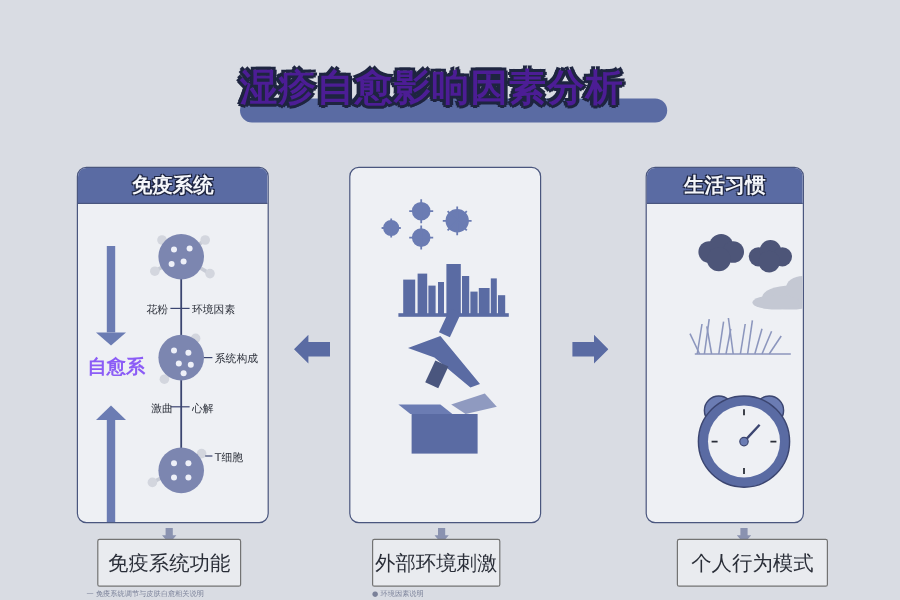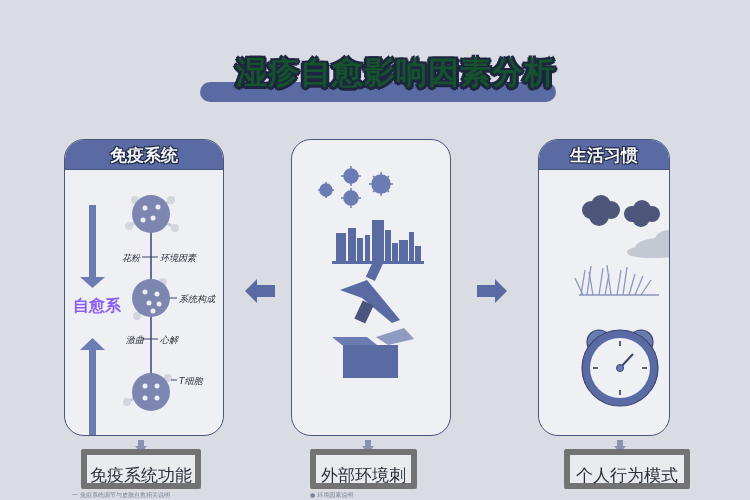--- a/index.html
+++ b/index.html
@@ -8,51 +8,51 @@
     background: #d9dce3;
     font-family: "DejaVu Sans", sans-serif;
     position: relative;
   }
   .title-wrap { position: absolute; left: 200px; top: 52px; width: 356px; height: 50px; }
   .title-bar {
     position: absolute; left: 0; top: 30px; width: 356px; height: 20px;
     background: #5a6ba3; border-radius: 10px;
   }
   .title-text {
-    position: absolute; left: 0; top: 0; width: 356px; text-align: right;
-    font-size: 31px; font-weight: bold; color: #14532d; letter-spacing: 1px;
+    position: absolute; left: 0; top: 0; width: 356px; text-align: left;
+    font-size: 31px; font-weight: bold; color: #4c1d95; letter-spacing: 1px;
     text-shadow: -2px -2px 0 #1e2540, 2px -2px 0 #1e2540, -2px 2px 0 #1e2540, 2px 2px 0 #1e2540, 0 3px 0 #1e2540, 3px 0 0 #1e2540, -3px 0 0 #1e2540;
   }
   .panel {
     position: absolute; top: 139px; width: 160px; height: 297px;
-    background: #eef0f4; border: 1.5px solid #4a567e; border-radius: 20px;
+    background: #eef0f4; border: 1.5px solid #4a567e; border-radius: 8px;
     overflow: hidden;
   }
   .panel-head {
     height: 30px; background: #5a6ba3; border-bottom: 1.5px solid #4a567e;
     text-align: center; line-height: 30px;
     font-size: 17px; font-weight: bold; color: #f4f6fa;
     text-shadow: -1px -1px 0 #1e2540, 1px -1px 0 #1e2540, -1px 1px 0 #1e2540, 1px 1px 0 #1e2540;
   }
   .panel-body { position: relative; height: 265px; }
   .p1 { left: 64px; } .p2 { left: 291px; } .p3 { left: 538px; width: 132px; }
 
   .bottom-box {
     position: absolute; top: 449px; height: 40px;
-    background: #e9ebef; border: 6px solid #737373; border-radius: 2px;
+    background: #e9ebef; border: 1px solid #737373; border-radius: 2px;
     text-align: center; line-height: 40px; font-size: 17px; color: #2a2e38;
   }
   .b1 { left: 81px; width: 120px; }
   .b2 { left: 310px; width: 107px; }
   .b3 { left: 564px; width: 126px; }
   .down-tick { position: absolute; top: 440px; width: 14px; height: 14px; }
   .caption { position: absolute; top: 491px; font-size: 6px; color: #7a8199; white-space: nowrap; }
 
   .arrow { position: absolute; top: 278px; }
-  .lbl { position: absolute; font-size: 9px; color: #2a2e38; white-space: nowrap; font-style: italic; }
+  .lbl { position: absolute; font-size: 9px; color: #2a2e38; white-space: nowrap; }
   .big-lbl { position: absolute; font-size: 16px; color: #8b5cf6; font-weight: bold; }
 </style>
 </head>
 <body>
 
 <div class="title-wrap">
   <div class="title-bar"></div>
   <div class="title-text">湿疹自愈影响因素分析</div>
 </div>
 

